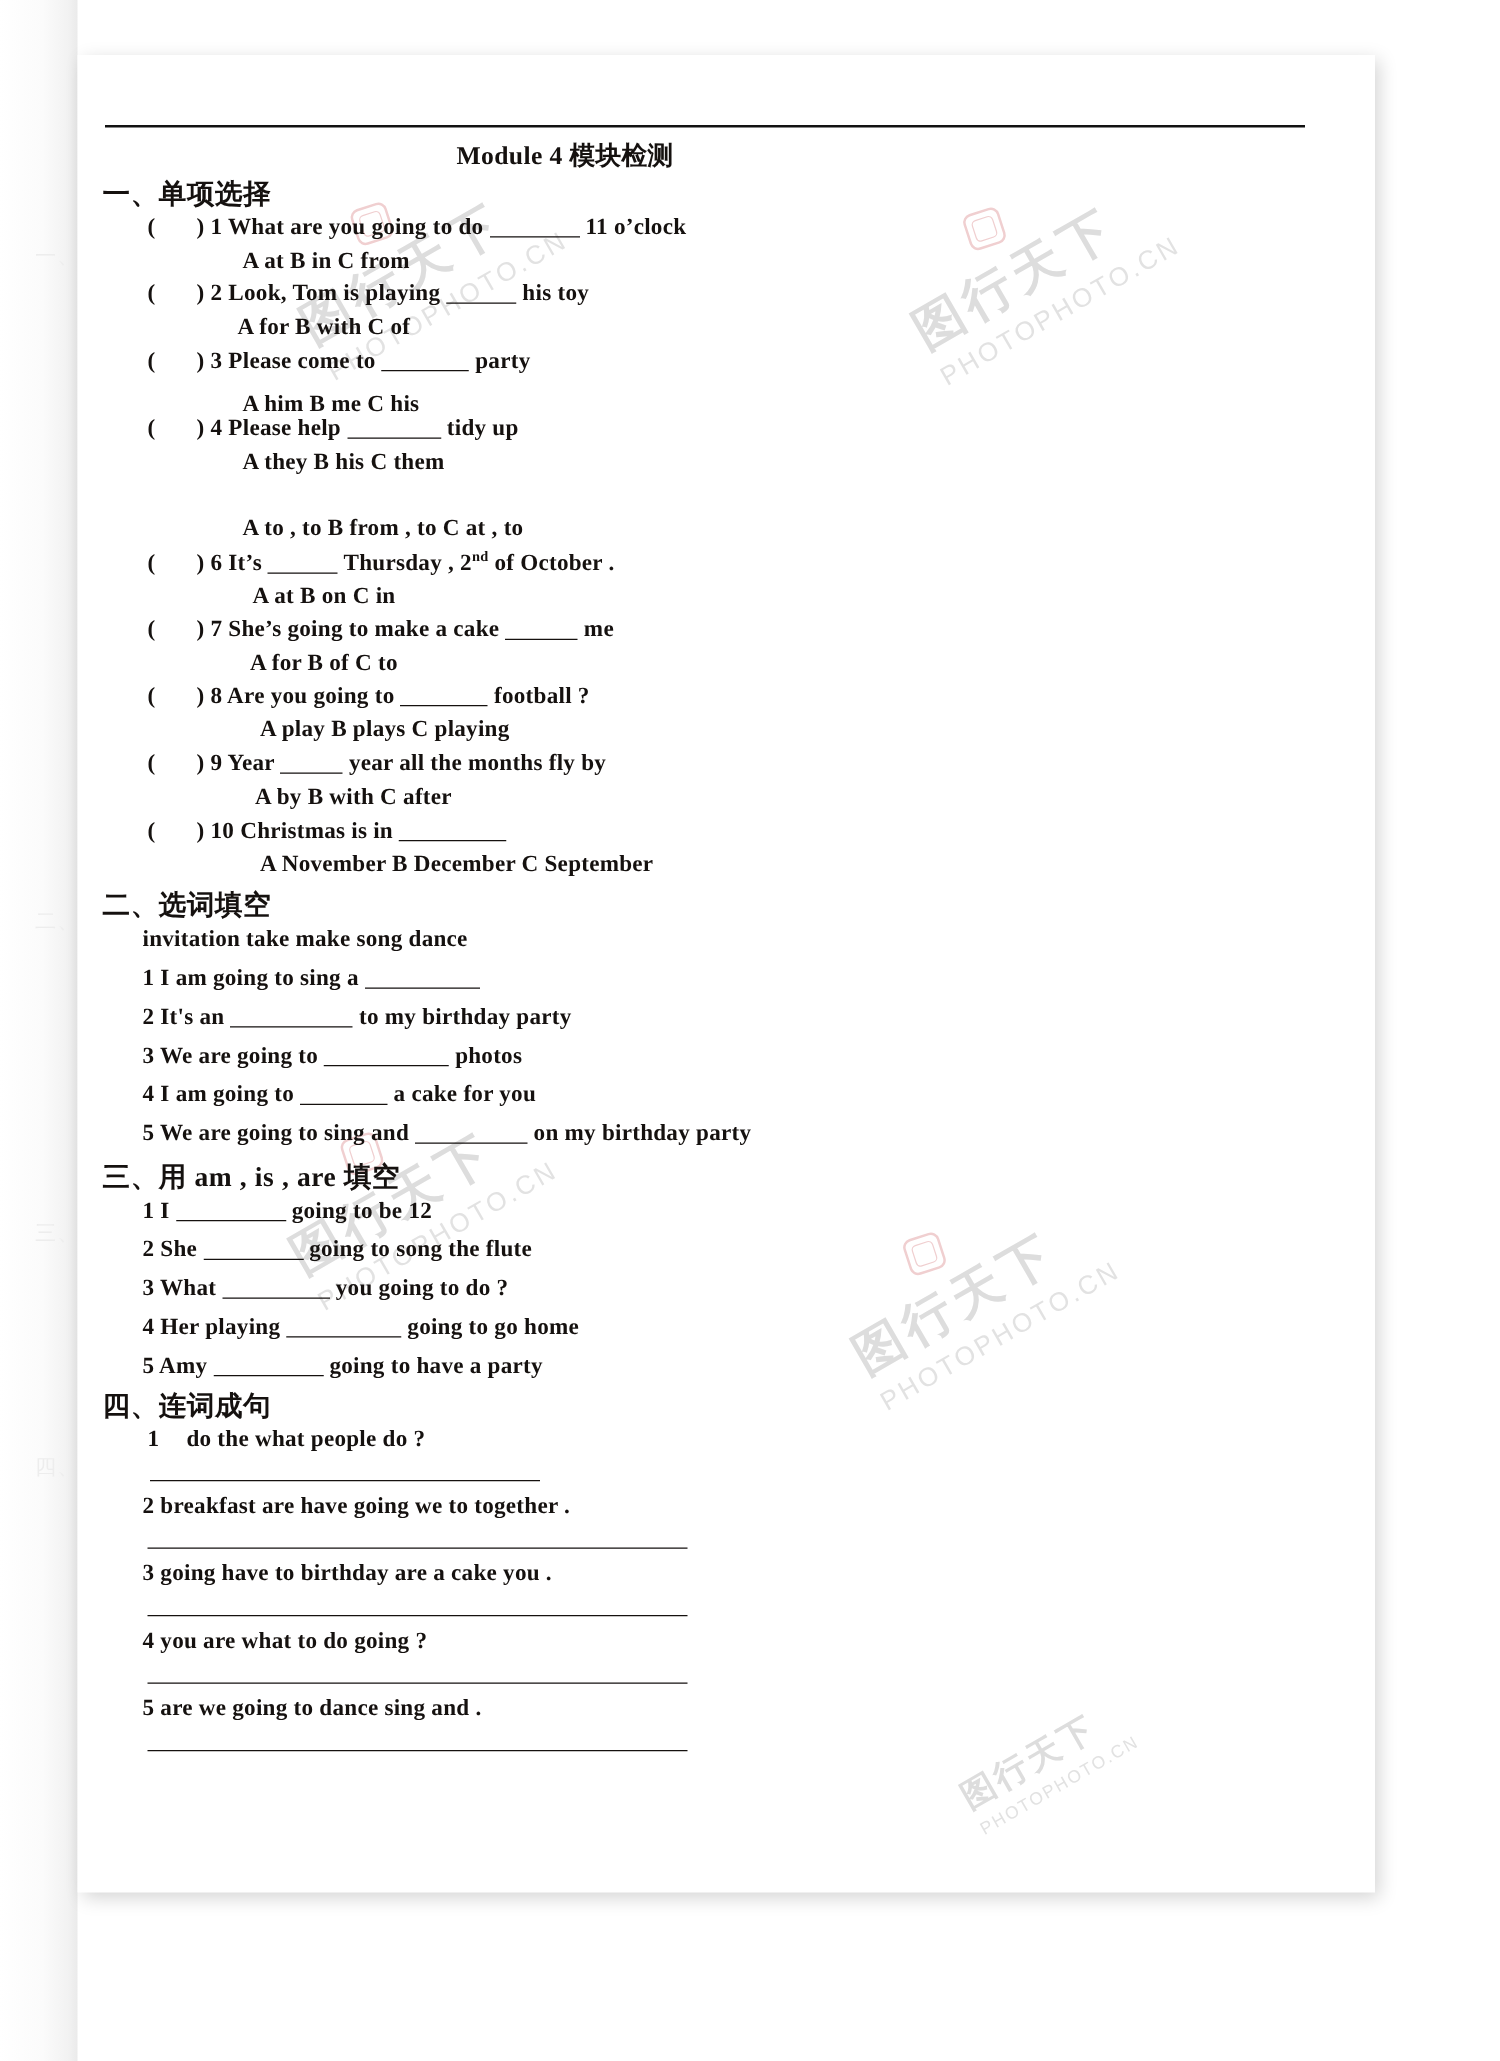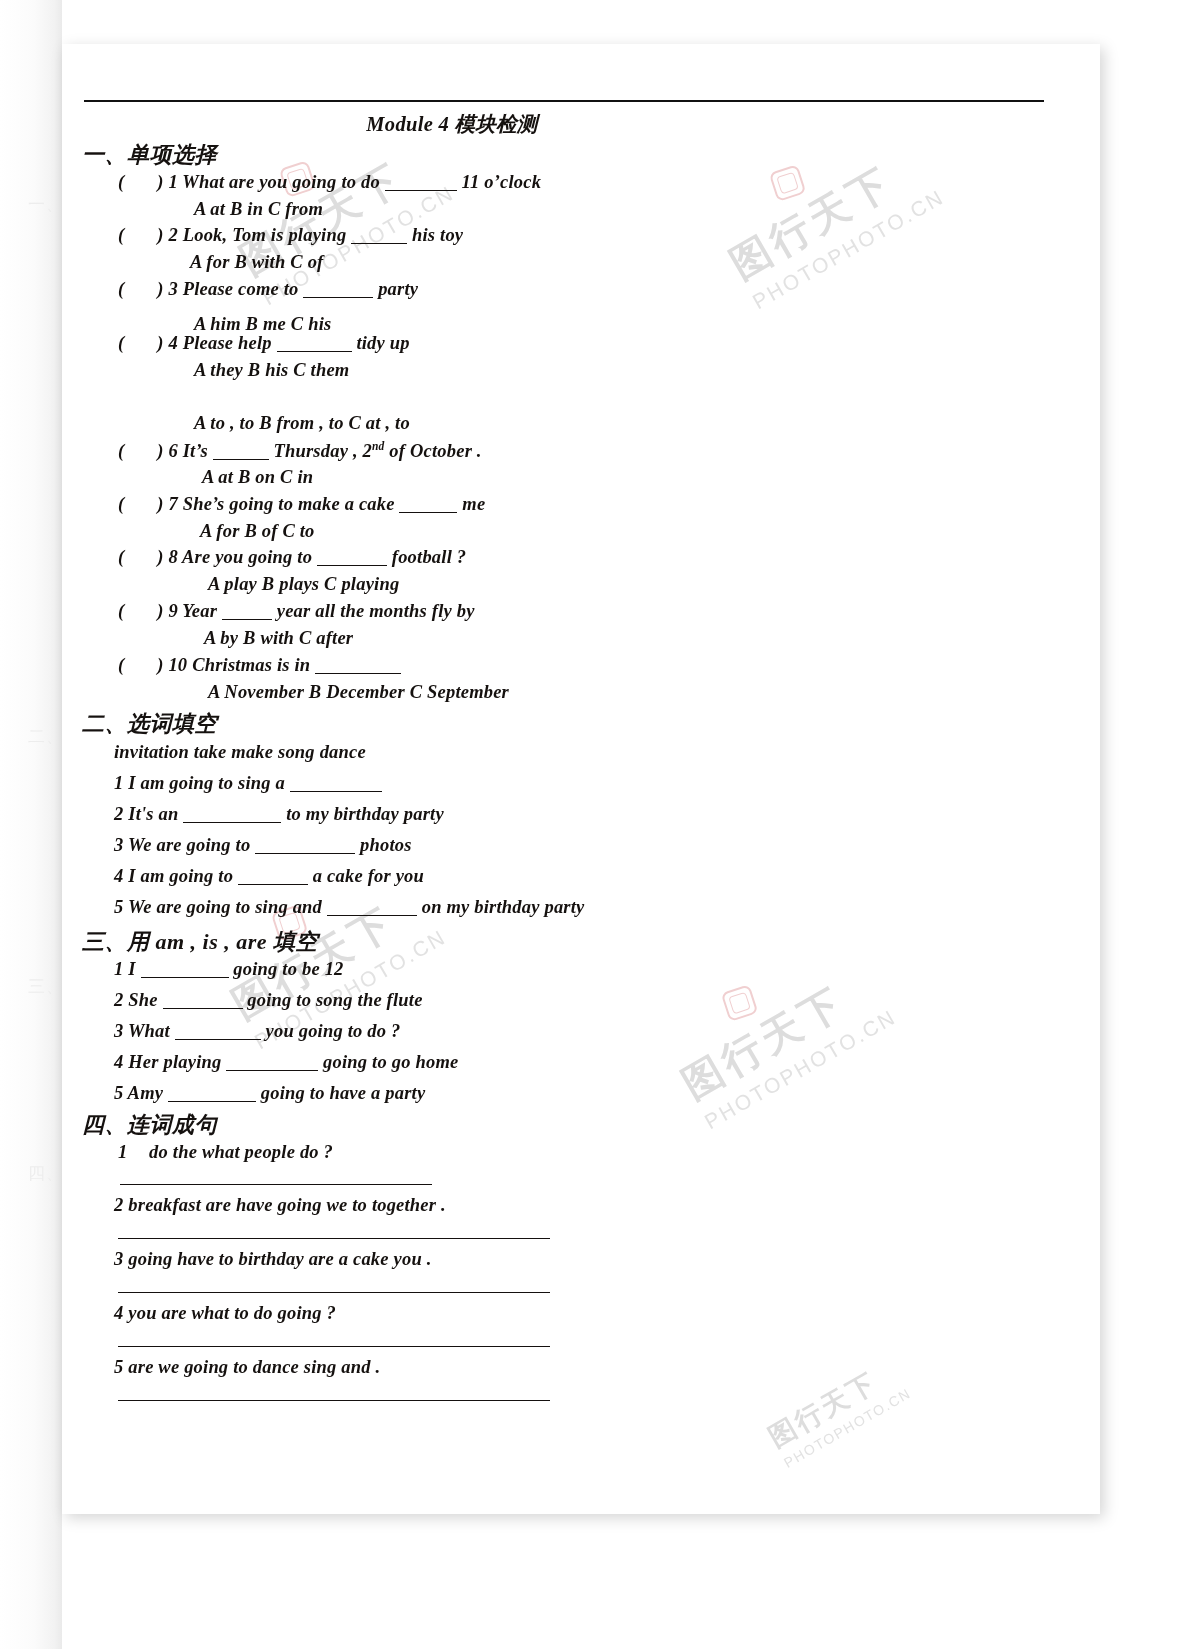--- a/index.html
+++ b/index.html
@@ -43,21 +43,20 @@
     font-family: "Liberation Sans", sans-serif;
     white-space: nowrap;
   }
 
   
   #content {
     position: absolute;
     left: 0; top: 0;
     width: 1038px; height: 1470px;
     z-index: 3;
-    font-style: italic;
   }
 
   .rule-top {
     position: absolute;
     left: 22px;
     top: 56px;
     width: 960px;
     height: 0;
     border-top: 2.4px solid #111;
   }

